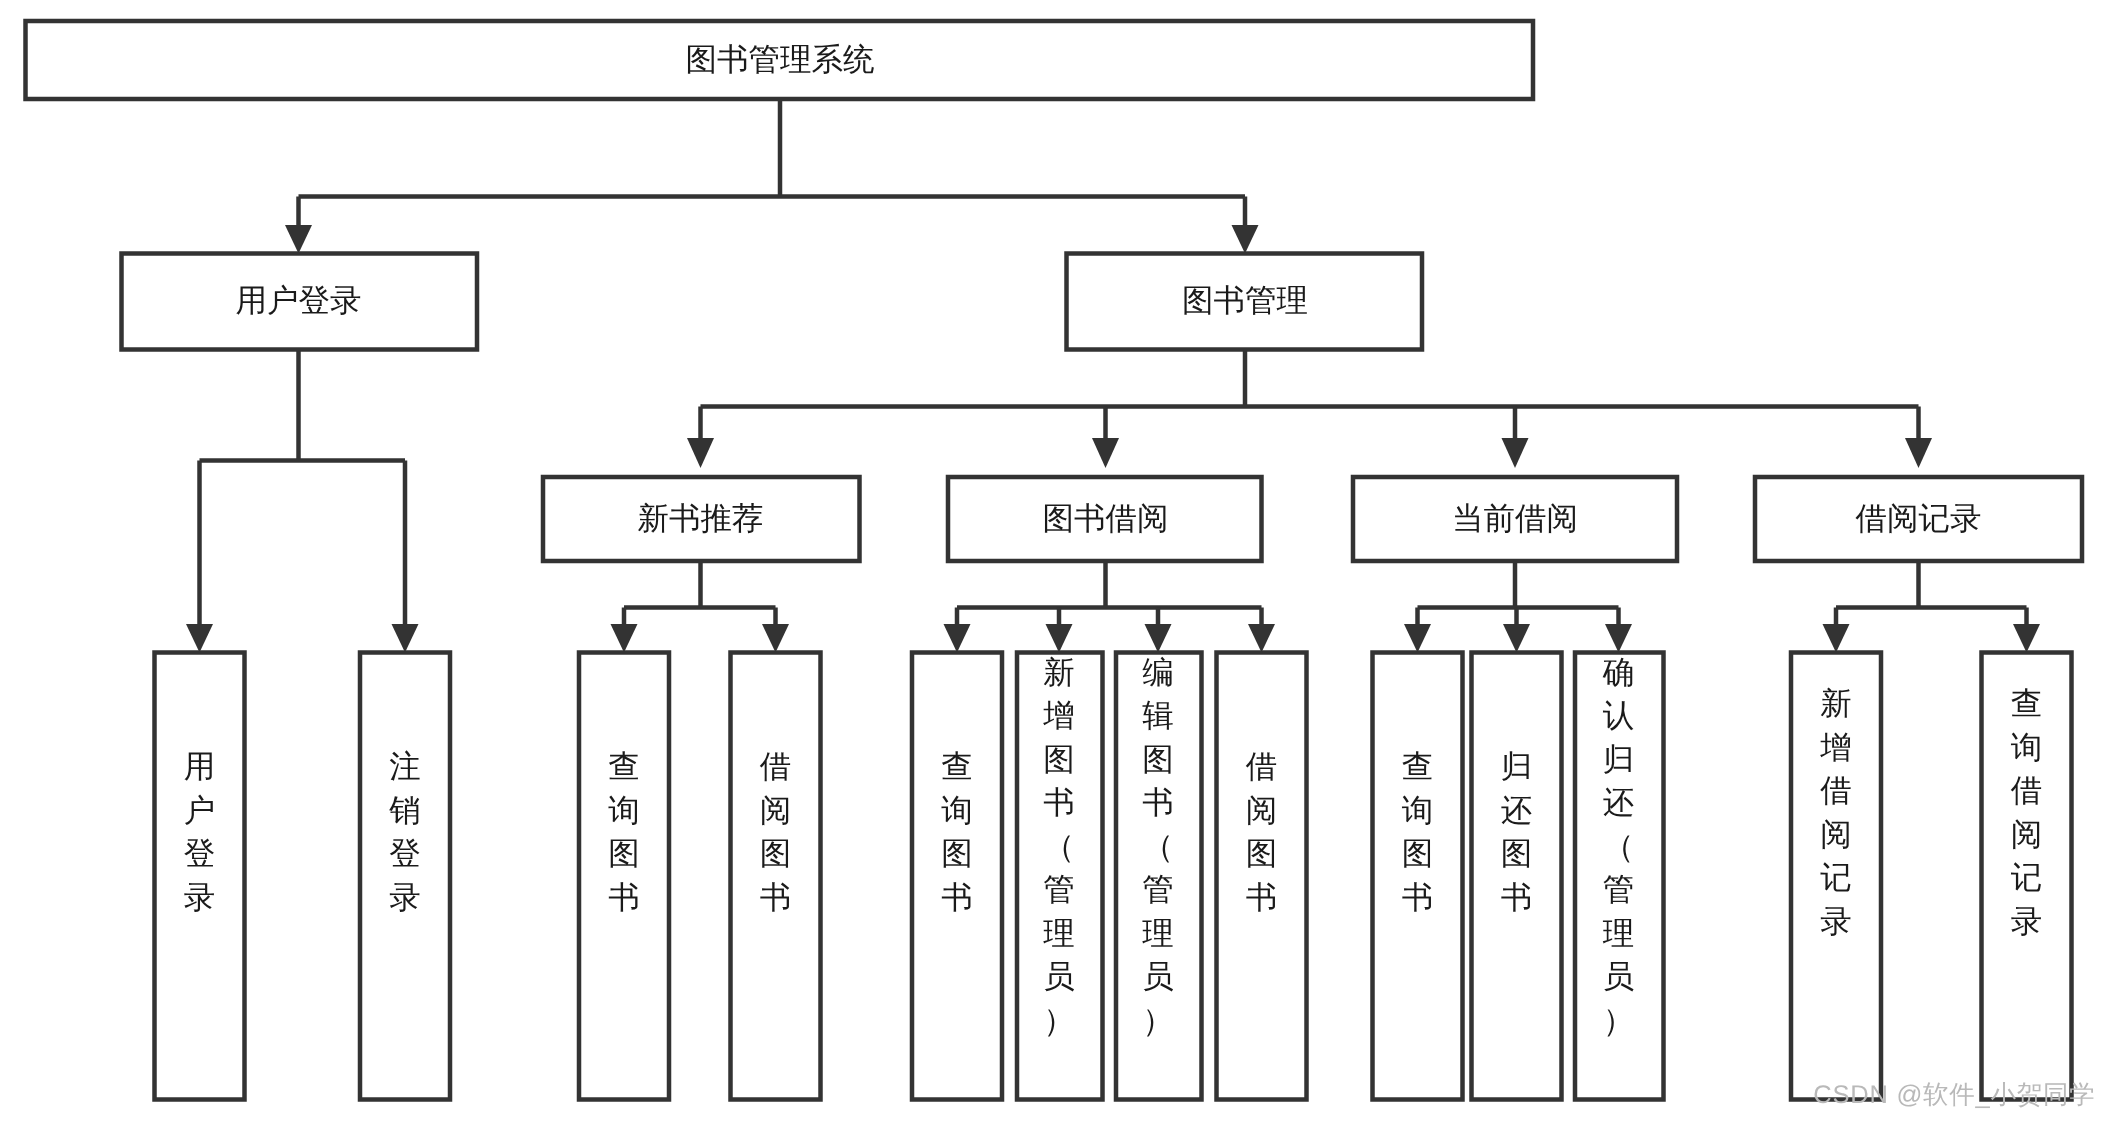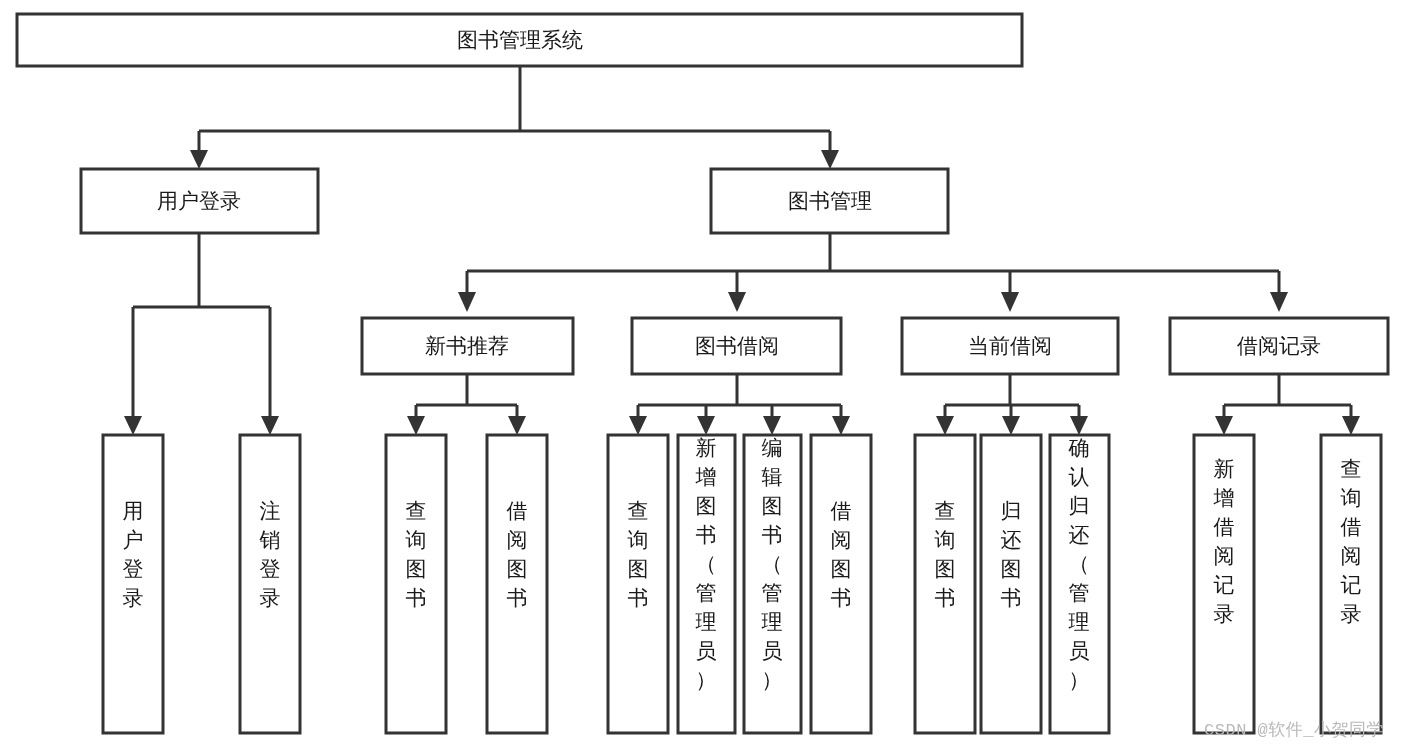--- a/index.html
+++ b/index.html
@@ -50,23 +50,23 @@
     dominant-baseline: middle;
   }
   .node-label-v {
     font-family: "Liberation Sans", "DejaVu Sans", sans-serif;
     font-size: 21px;
     fill: #1a1a1a;
     text-anchor: middle;
   }
   .watermark {
     position: absolute;
-    right: 21px;
+    right: 8px;
     bottom: 6px;
-    font-family: Liberation Mono, monospace;
+    font-family: Liberation Sans, sans-serif;
     font-size: 17px;
     color: #b9b9b9;
     white-space: nowrap;
     letter-spacing: 0.5px;
     pointer-events: none;
   }
 </style>
 </head>
 <body>
 

